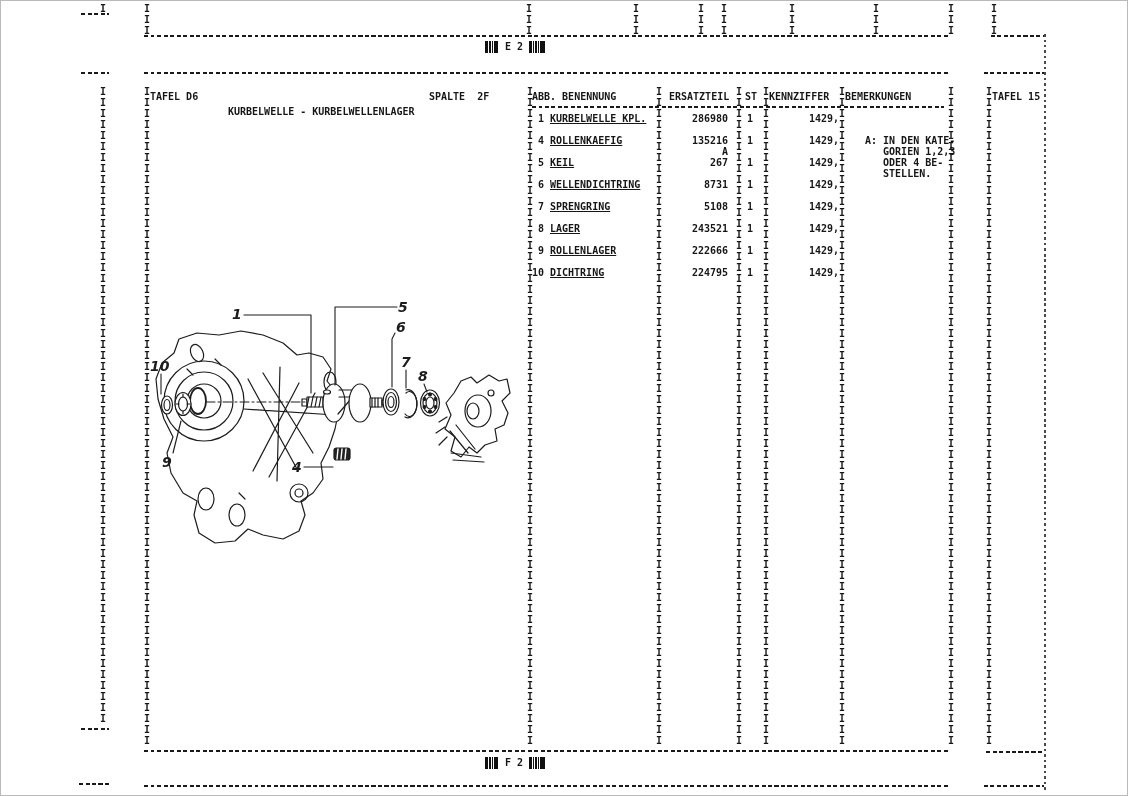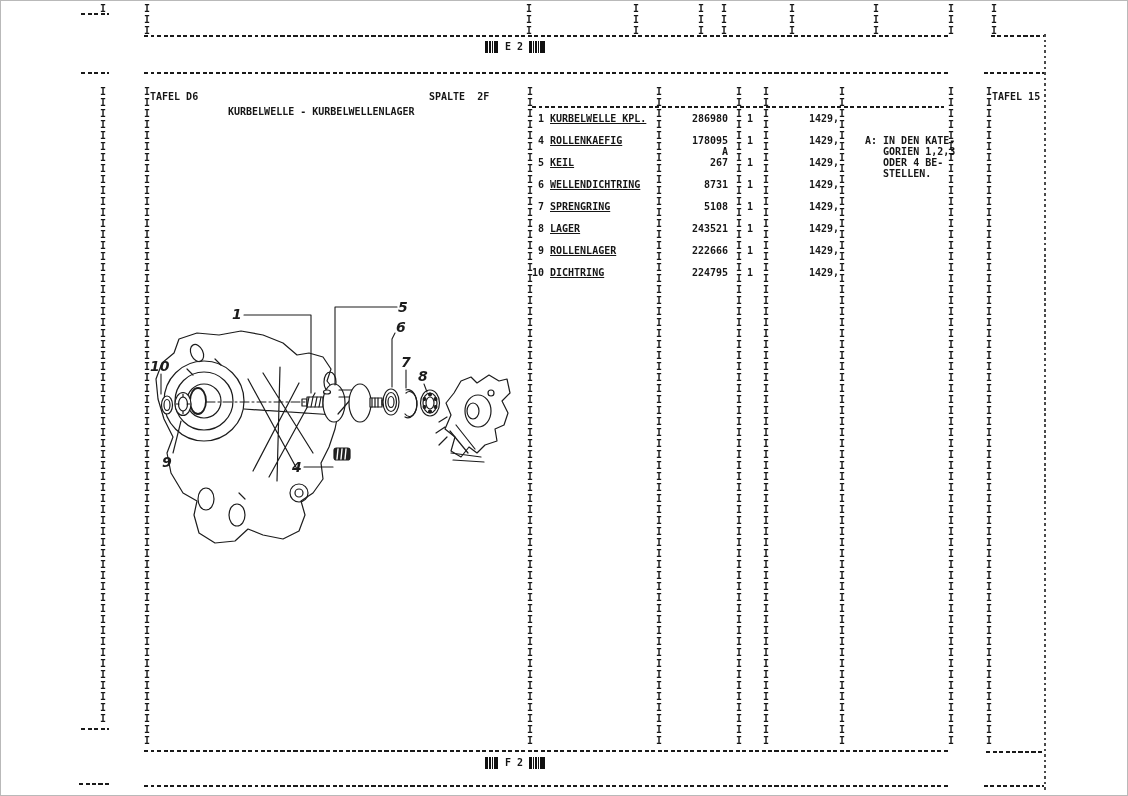--- a/index.html
+++ b/index.html
@@ -33,20 +33,27 @@
 </head>
 <body>
 
 <div id="page">
 
   <span class="mono" style="left:149px;top:90px">TAFEL D6</span>
   <span class="mono" style="left:227px;top:105px">KURBELWELLE - KURBELWELLENLAGER</span>
   <span class="mono" style="left:428px;top:90px">SPALTE  2F</span>
   <span class="mono" style="left:991px;top:90px">TAFEL 15</span>
 
+  <div class="tline" style="top:90px">
+    <span class="cell" style="left:531px">ABB. BENENNUNG</span>
+    <span class="cell" style="left:668px">ERSATZTEIL</span>
+    <span class="cell" style="left:744px">ST</span>
+    <span class="cell" style="left:768px">KENNZIFFER</span>
+    <span class="cell" style="left:844px">BEMERKUNGEN</span>
+  </div>
 
   <div class="hdash" style="left:531px;top:105px;width:412px"></div>
 
   <div id="table-body">
       <div class="tline" style="top: 112px;">
         <span class="cell c-abb">1</span>
         <span class="cell c-name">KURBELWELLE KPL.</span>
         <span class="cell c-part">286980</span>
         <span class="cell c-st">1</span>
         <span class="cell c-kz">1429,</span>
@@ -56,21 +63,21 @@
         <span class="cell c-abb"></span>
         <span class="cell c-name"></span>
         <span class="cell c-part"></span>
         <span class="cell c-st"></span>
         <span class="cell c-kz"></span>
         <span class="cell c-rem"></span>
       </div>
       <div class="tline" style="top: 134px;">
         <span class="cell c-abb">4</span>
         <span class="cell c-name">ROLLENKAEFIG</span>
-        <span class="cell c-part">178095</span>
+        <span class="cell c-part">135216</span>
         <span class="cell c-st">1</span>
         <span class="cell c-kz">1429,</span>
         <span class="cell c-rem">A: IN DEN KATE-</span>
       </div>
       <div class="tline" style="top: 145px;">
         <span class="cell c-abb"></span>
         <span class="cell c-name"></span>
         <span class="cell c-part">A</span>
         <span class="cell c-st"></span>
         <span class="cell c-kz"></span>

